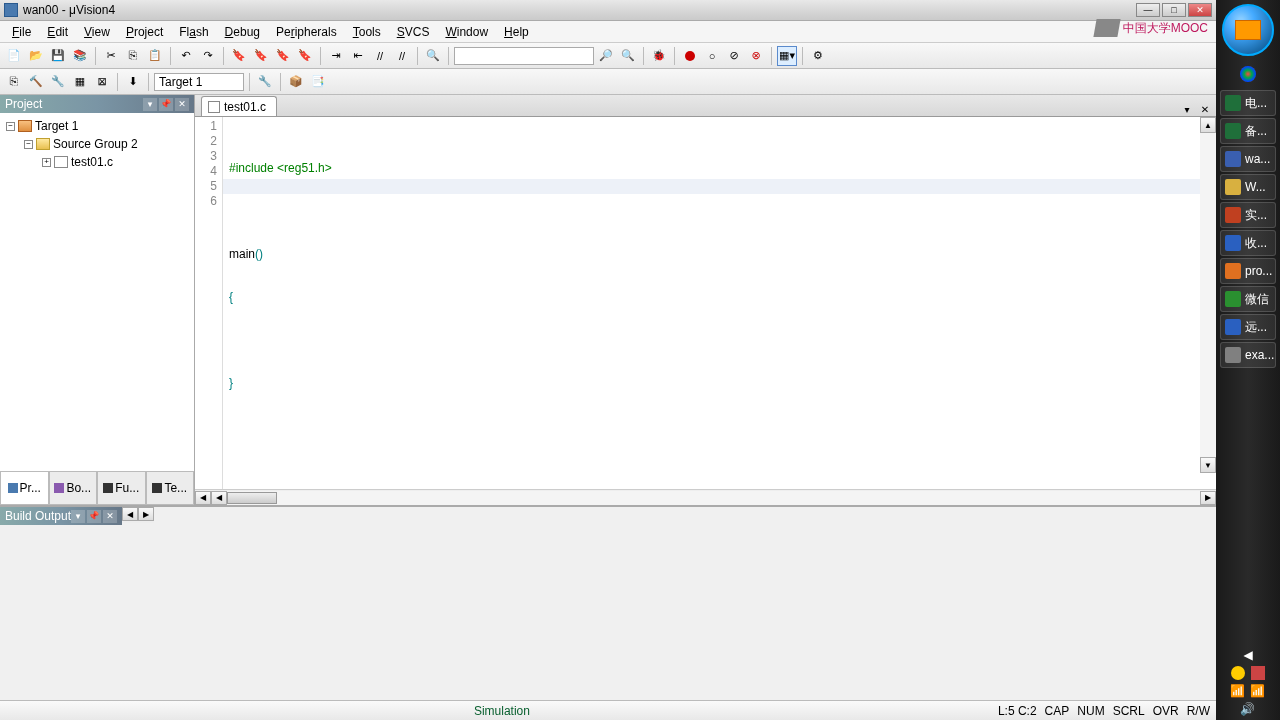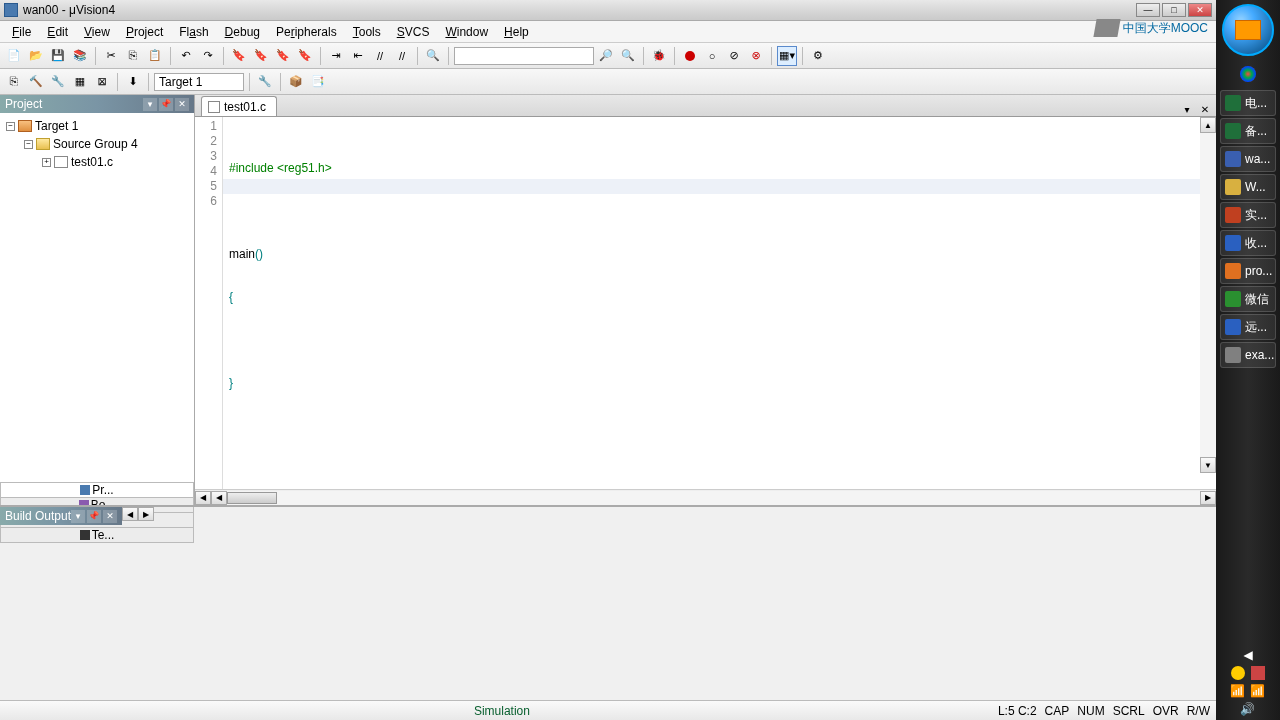--- a/index.html
+++ b/index.html
@@ -9,21 +9,21 @@
 
 .title-bar { height: 21px; background: linear-gradient(#e8e8e8,#d8d8d8,#cacaca); display: flex; align-items: center; padding: 0 4px; border-bottom: 1px solid #aaa; }
 .title-bar .app-icon { width: 14px; height: 14px; background: #4a7aaf; border: 1px solid #2a5a8f; margin-right: 5px; }
 .title-bar .window-controls { margin-left: auto; display: flex; gap: 2px; }
 .title-bar .wc-btn { width: 24px; height: 14px; background: linear-gradient(#eee,#ccc); border: 1px solid #888; display: flex; align-items: center; justify-content: center; font-size: 9px; cursor: pointer; }
 .title-bar .wc-btn.close { background: linear-gradient(#e88,#c44); color: #fff; }
 
 .menu-bar { height: 22px; background: #f5f5f5; display: flex; align-items: center; padding: 0 4px; border-bottom: 1px solid #ccc; position: relative; }
 .menu-item { padding: 2px 8px; cursor: pointer; }
 .menu-item u { text-decoration: underline; }
-.watermark { position: absolute; right: 8px; top: -2px; font-size: 18px; color: #0369a1; font-family: "Microsoft YaHei", sans-serif; display: flex; align-items: center; gap: 4px; }
+.watermark { position: absolute; right: 8px; top: -2px; font-size: 18px; color: #be185d; font-family: "Microsoft YaHei", sans-serif; display: flex; align-items: center; gap: 4px; }
 .watermark .wm-icon { width: 24px; height: 18px; background: #888; transform: skewX(-10deg); }
 
 .toolbar { height: 26px; background: linear-gradient(#f8f8f8,#e8e8e8); border-bottom: 1px solid #bbb; display: flex; align-items: center; padding: 0 4px; gap: 2px; }
 .tb-btn { width: 20px; height: 20px; border: 1px solid transparent; display: flex; align-items: center; justify-content: center; cursor: pointer; font-size: 11px; }
 .tb-sep { width: 1px; height: 18px; background: #bbb; margin: 0 3px; }
 .tb-combo { width: 90px; height: 18px; border: 1px solid #aaa; background: #fff; display: flex; align-items: center; padding: 0 4px; font-size: 11px; }
 .tb-combo.wide { width: 140px; }
 
 .main-area { flex: 1; display: flex; flex-direction: column; min-height: 0; }
 .workspace { flex: 1; display: flex; min-height: 0; }
@@ -35,21 +35,21 @@
 .tree { flex: 1; background: #fff; padding: 4px 2px; overflow: auto; }
 .tree-node { display: flex; align-items: center; gap: 3px; height: 18px; padding-left: 4px; cursor: pointer; }
 .tree-node .expander { width: 9px; height: 9px; border: 1px solid #888; display: flex; align-items: center; justify-content: center; font-size: 8px; line-height: 1; background: #fff; }
 .tree-node .folder-icon { width: 14px; height: 12px; }
 .tree-node .file-icon { width: 14px; height: 12px; background: #fff; border: 1px solid #888; position: relative; }
 .tree-node.l1 { padding-left: 4px; }
 .tree-node.l2 { padding-left: 22px; }
 .tree-node.l3 { padding-left: 40px; }
 .fold-yellow { background: linear-gradient(#ffe9a0,#e8c050); border: 1px solid #c0a030; }
 .fold-target { background: linear-gradient(#f8c080,#e09040); border: 1px solid #b06020; }
-.panel-tabs { height: 23px; background: linear-gradient(#f4f4f4,#e4e4e4); display: flex; border-top: 1px solid #bbb; flex-direction: column; }
+.panel-tabs { height: 34px; background: linear-gradient(#f4f4f4,#e4e4e4); display: flex; border-top: 1px solid #bbb; }
 .ptab { flex: 1; border: 1px solid #bbb; border-top: none; display: flex; align-items: center; justify-content: center; gap: 2px; font-size: 10px; cursor: pointer; background: #ececec; }
 .ptab.active { background: #fff; }
 .ptab .pt-icon { width: 10px; height: 10px; }
 
 .editor-panel { flex: 1; display: flex; flex-direction: column; background: #aaa; }
 .editor-tabs { height: 22px; background: linear-gradient(#e8e8e8,#d8d8d8); display: flex; align-items: flex-end; padding-left: 6px; border-bottom: 1px solid #999; position: relative; }
 .editor-tab { height: 20px; background: #fff; border: 1px solid #999; border-bottom: none; border-radius: 3px 3px 0 0; display: flex; align-items: center; padding: 0 10px 0 6px; gap: 4px; font-size: 11px; cursor: pointer; }
 .editor-tab .et-icon { width: 12px; height: 12px; background: #fff; border: 1px solid #888; }
 .editor-tabs .tab-ctrls { margin-left: auto; display: flex; align-items: center; padding-right: 4px; gap: 4px; }
 .editor-tabs .tc-btn { width: 14px; height: 14px; display: flex; align-items: center; justify-content: center; cursor: pointer; font-size: 10px; }
@@ -209,21 +209,21 @@
         </div>
         <div class="tree">
           <div class="tree-node l1">
             <div class="expander">−</div>
             <div class="folder-icon fold-target"></div>
             <span>Target 1</span>
           </div>
           <div class="tree-node l2">
             <div class="expander">−</div>
             <div class="folder-icon fold-yellow"></div>
-            <span>Source Group 4</span>
+            <span>Source Group 2</span>
           </div>
           <div class="tree-node l3">
             <div class="expander">+</div>
             <div class="file-icon"></div>
             <span>test01.c</span>
           </div>
         </div>
         <div class="panel-tabs">
           <div class="ptab active">
               <div class="pt-icon" style="background:#4a7aaf"></div>

